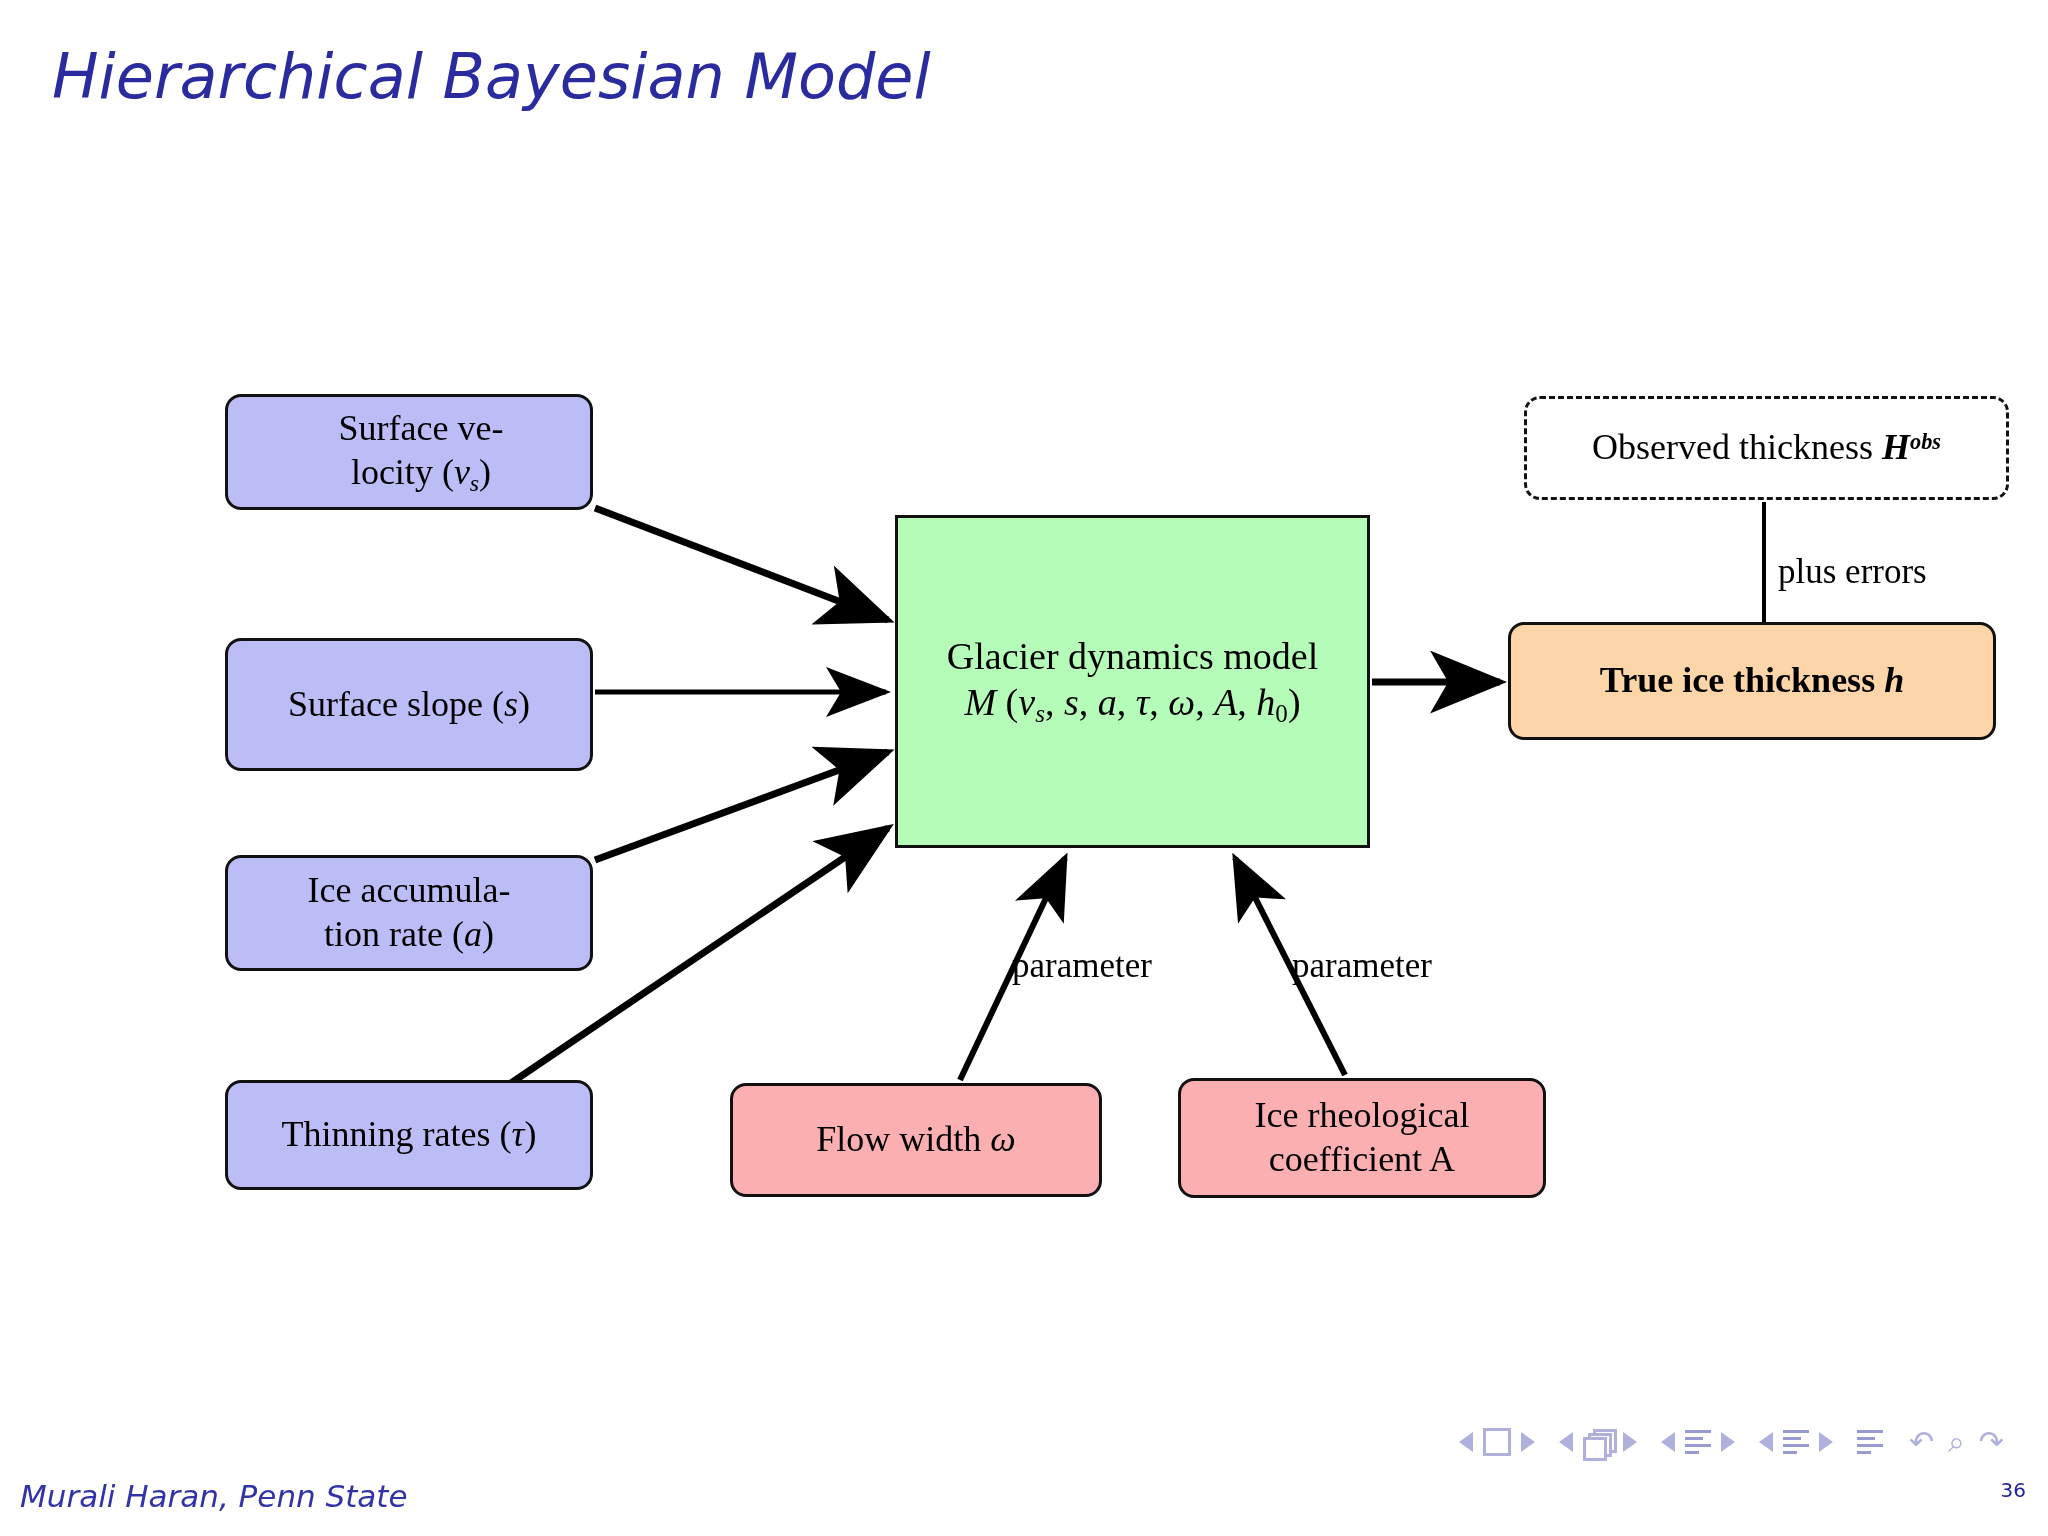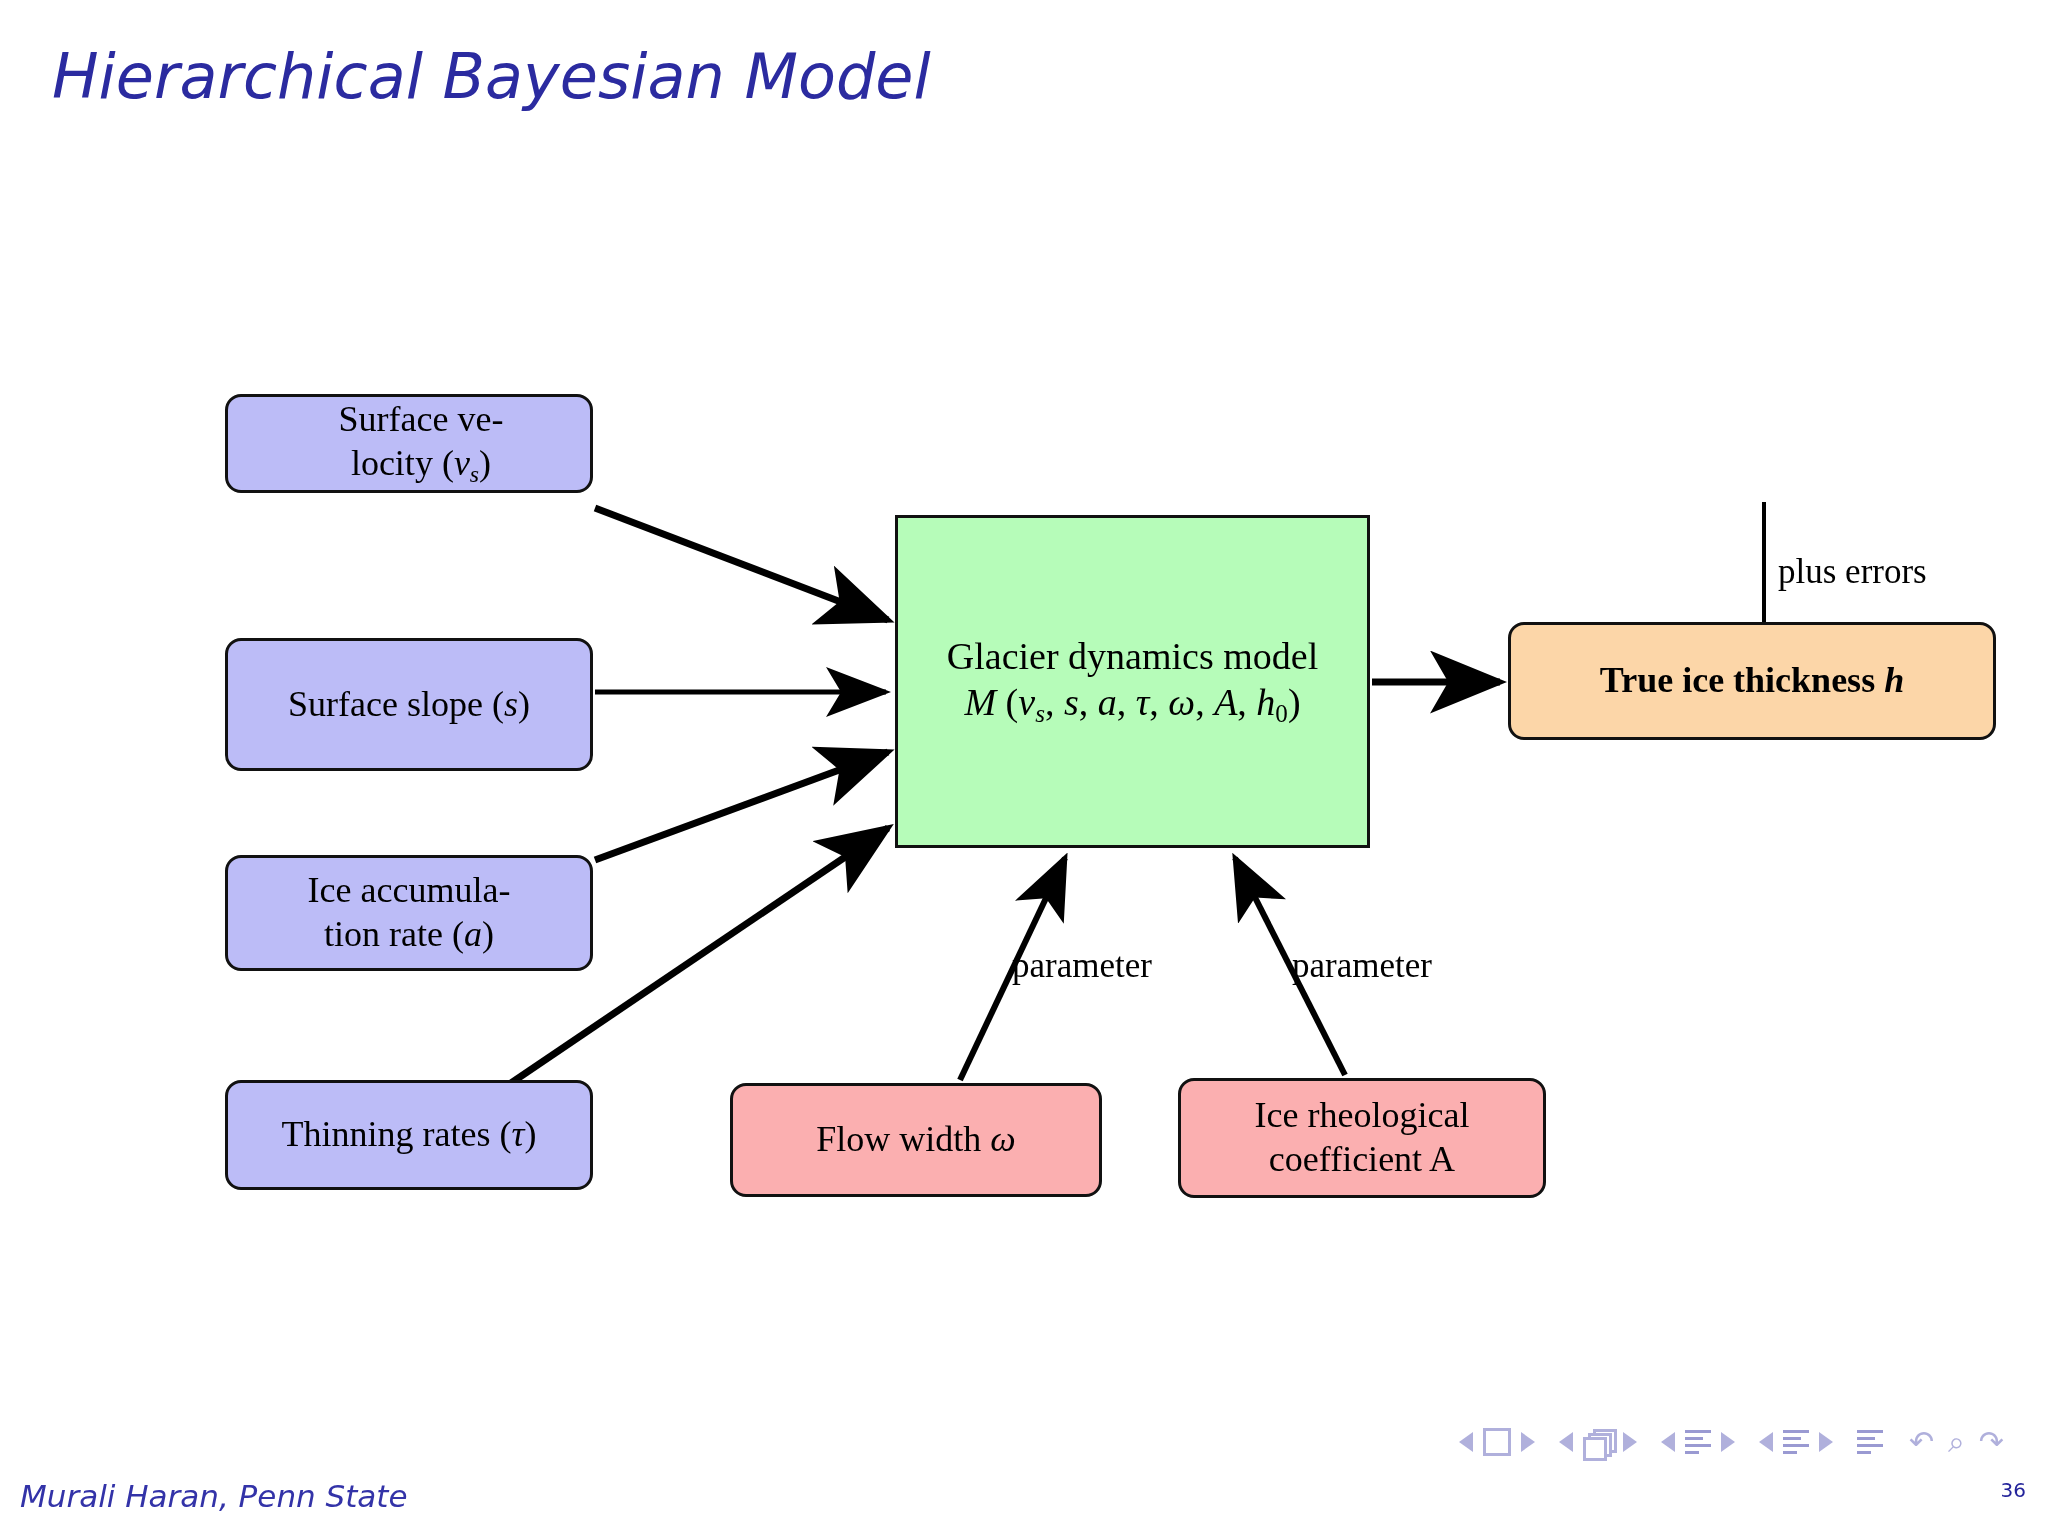--- a/index.html
+++ b/index.html
@@ -69,21 +69,21 @@
   .green  { background: #B6FCB9; }
   .pink   { background: #FBAFB0; }
   .orange { background: #FCD6A8; font-weight: bold; }
   .dashed {
     background: #ffffff;
     border: 3px dashed #111111;
     border-radius: 16px;
   }
 
   
-  #node-surface-velocity   { left:225px;  top:394px;  width:368px; height:99px;padding-left:38px; }
+  #node-surface-velocity   { left:225px;  top:394px;  width:368px; height:116px;padding-left:38px; }
   #node-surface-slope      { left:225px;  top:638px;  width:368px; height:133px; }
   #node-ice-accumulation   { left:225px;  top:855px;  width:368px; height:116px; }
   #node-thinning-rates     { left:225px;  top:1080px; width:368px; height:110px;align-items:center; }
 
   #node-glacier-model      { left:895px;  top:515px;  width:475px; height:333px;
                              font-size: 38px; }
 
   #node-observed-thickness { left:1524px; top:396px;  width:485px; height:104px; }
   #node-true-thickness     { left:1508px; top:622px;  width:488px; height:118px; }
 
@@ -247,20 +247,23 @@
   </div>
 
   <div class="node rounded blue" id="node-thinning-rates">
     <span class="node-inner"><span>Thinning rates (</span><span class="mi">τ</span><span>)</span></span>
   </div>
 
   <div class="node square green" id="node-glacier-model">
     <span class="node-inner"><span>Glacier dynamics model</span><br><span class="mi">M</span><span> (</span><span class="mi">v</span><span class="sub">s</span><span>, </span><span class="mi">s</span><span>, </span><span class="mi">a</span><span>, </span><span class="mi">τ</span><span>, </span><span class="mi">ω</span><span>, </span><span class="mi">A</span><span>, </span><span class="mi">h</span><span class="sub" style="font-style:normal">0</span><span>)</span></span>
   </div>
 
+  <div class="node dashed" id="node-observed-thickness">
+    <span class="node-inner"><span>Observed thickness </span><span class="bi">H</span><span class="sup" style="font-weight:bold">obs</span></span>
+  </div>
 
   <div class="node rounded orange" id="node-true-thickness">
     <span class="node-inner"><span>True ice thickness </span><span class="mi">h</span></span>
   </div>
 
   <div class="node rounded pink" id="node-flow-width">
     <span class="node-inner"><span>Flow width </span><span class="mi">ω</span></span>
   </div>
 
   <div class="node rounded pink" id="node-ice-rheological">

